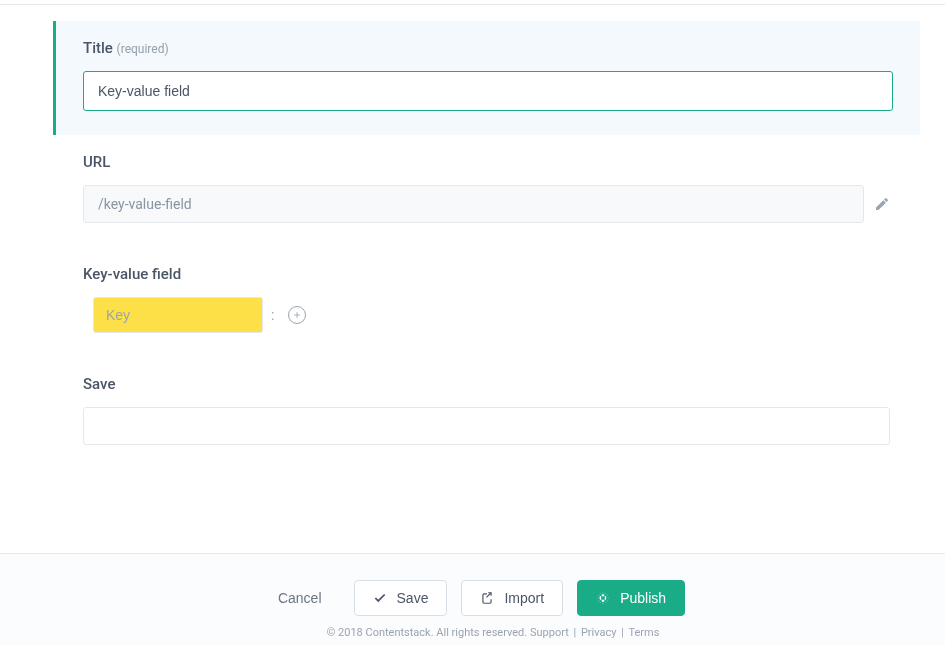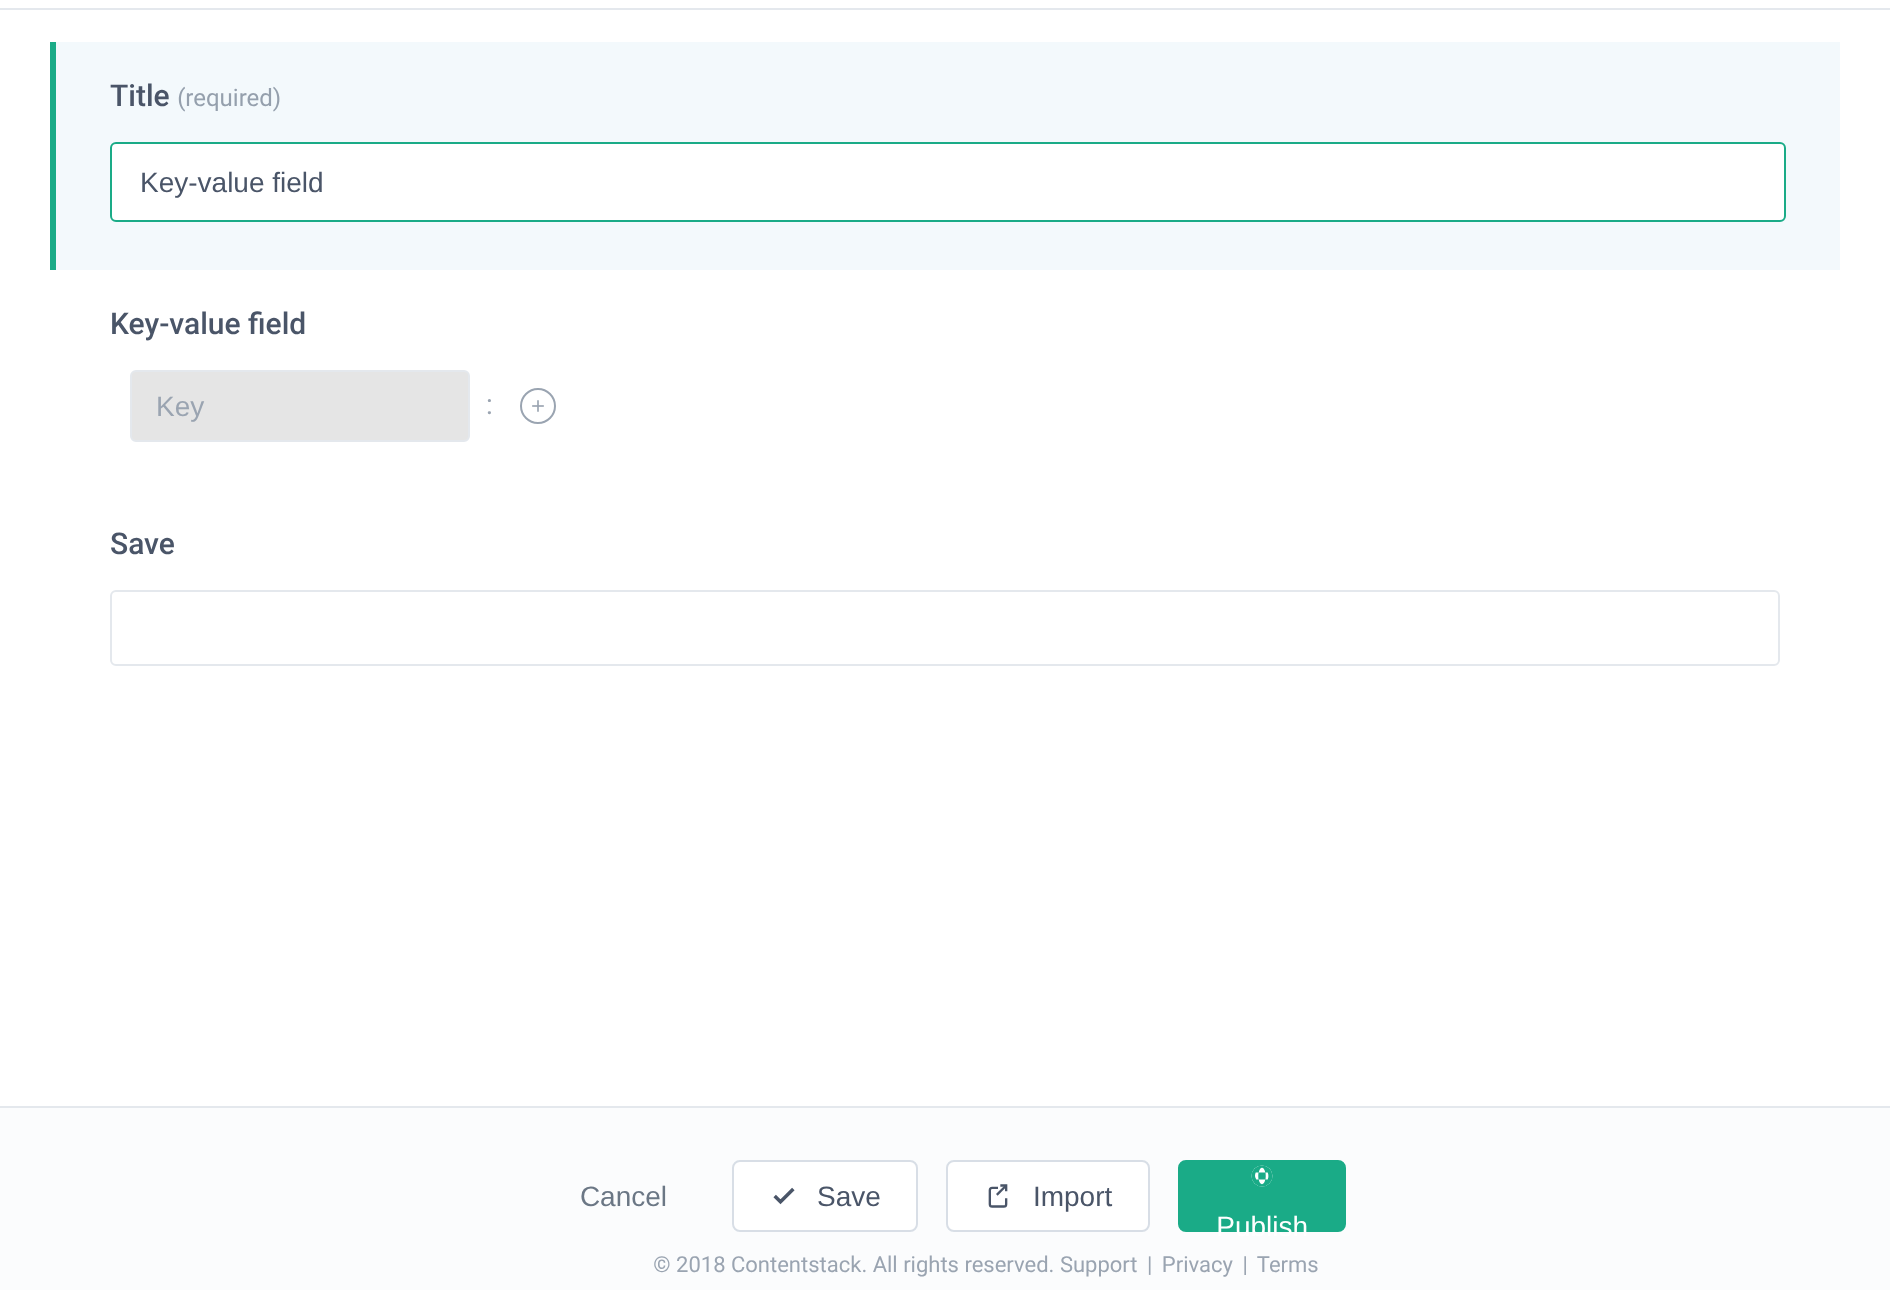--- a/index.html
+++ b/index.html
@@ -17,20 +17,21 @@
       border: none;
       border-top: 1px solid #e4e8ed;
       margin-top: 4px;
     }
     .form-area {
       padding: 0 25px 0 25px;
     }
     .section {
       padding: 18px 30px 24px 30px;
       position: relative;
+      margin-left: 28px;
     }
     .section.title-section {
       background: #f3f9fc;
       border-left: 3px solid #1aab87;
       margin-top: 16px;
       padding: 18px 27px 24px 27px;
     }
     .field-label {
       font-size: 15px;
       color: #4a5568;
@@ -80,21 +81,21 @@
     }
     .kv-row {
       display: flex;
       align-items: center;
       gap: 8px;
       margin-left: 10px;
     }
     .kv-input {
       width: 170px;
       height: 36px;
-      background: #e5e5e5;
+      background: #fde047;
       border: 1px solid #e4e8ed;
       border-radius: 3px;
       padding: 0 12px;
       font-size: 14px;
       color: #4a5568;
       outline: none;
     }
     .kv-input::placeholder { color: #9aa4b1; }
     .kv-colon {
       color: #9aa4b1;
@@ -157,21 +158,20 @@
     .btn.cancel {
       border: none;
       background: transparent;
       color: #6b7785;
     }
     .btn.publish {
       background: #1aab87;
       border-color: #1aab87;
       color: #fff;
       font-weight: 500;
-      flex-direction: column;
     }
     .btn .icon {
       width: 14px;
       height: 14px;
       display: inline-flex;
       align-items: center;
       justify-content: center;
     }
     .footer-text {
       font-size: 11px;
@@ -192,20 +192,33 @@
 <div class="form-area">
 
   <div class="section title-section">
     <label class="field-label">
       <span>Title</span>
       <span class="required">(required)</span>
     </label>
     <input type="text" class="text-input" value="Key-value field" style="">
   </div>
 
+  <div class="section">
+    <label class="field-label">URL</label>
+    <div class="url-row">
+      <div class="url-display">
+        <span>/key-value-field</span>
+      </div>
+      <span class="pencil-icon">
+        <svg viewBox="0 0 24 24" fill="currentColor" width="16" height="16">
+          <path d="M3 17.25V21h3.75l11.06-11.06-3.75-3.75L3 17.25zM20.71 7.04a1 1 0 0 0 0-1.41l-2.34-2.34a1 1 0 0 0-1.41 0l-1.83 1.83 3.75 3.75 1.83-1.83z"></path>
+        </svg>
+      </span>
+    </div>
+  </div>
 
   <div class="section">
     <label class="field-label">Key-value field</label>
     <div class="kv-row">
       <input type="text" class="kv-input" placeholder="Key" style="">
       <span class="kv-colon">:</span>
       <span class="plus-circle">
         <svg viewBox="0 0 24 24" width="10" height="10" stroke="currentColor" stroke-width="2" fill="none">
           <line x1="12" y1="5" x2="12" y2="19"></line>
           <line x1="5" y1="12" x2="19" y2="12"></line>

